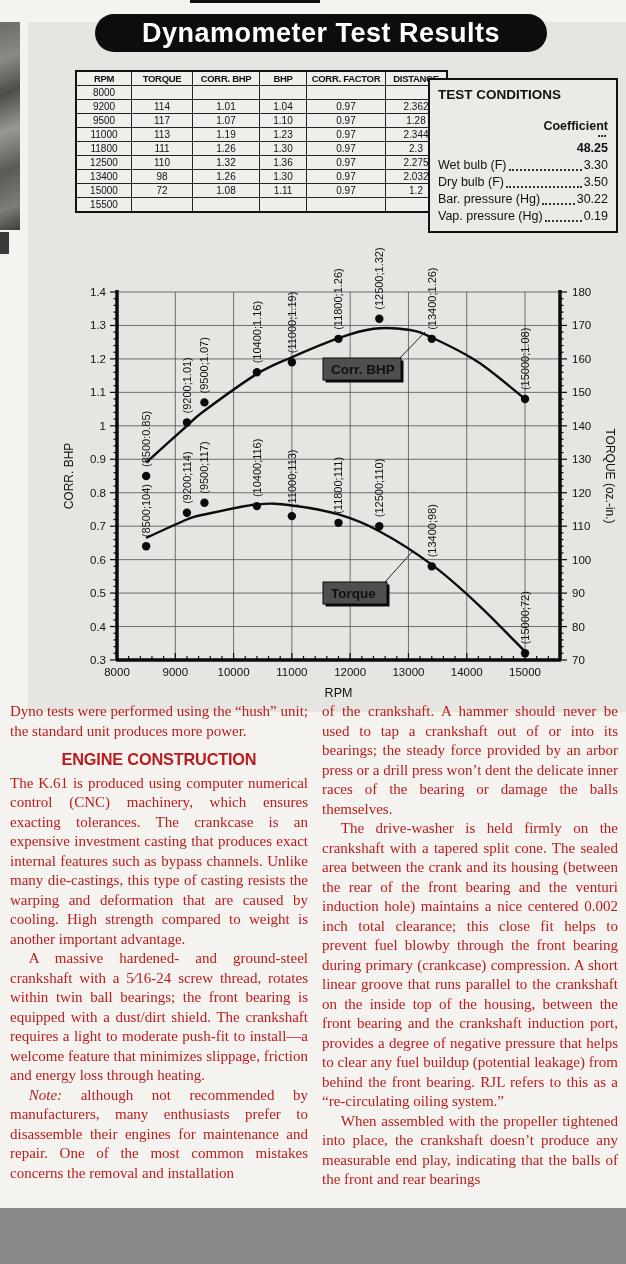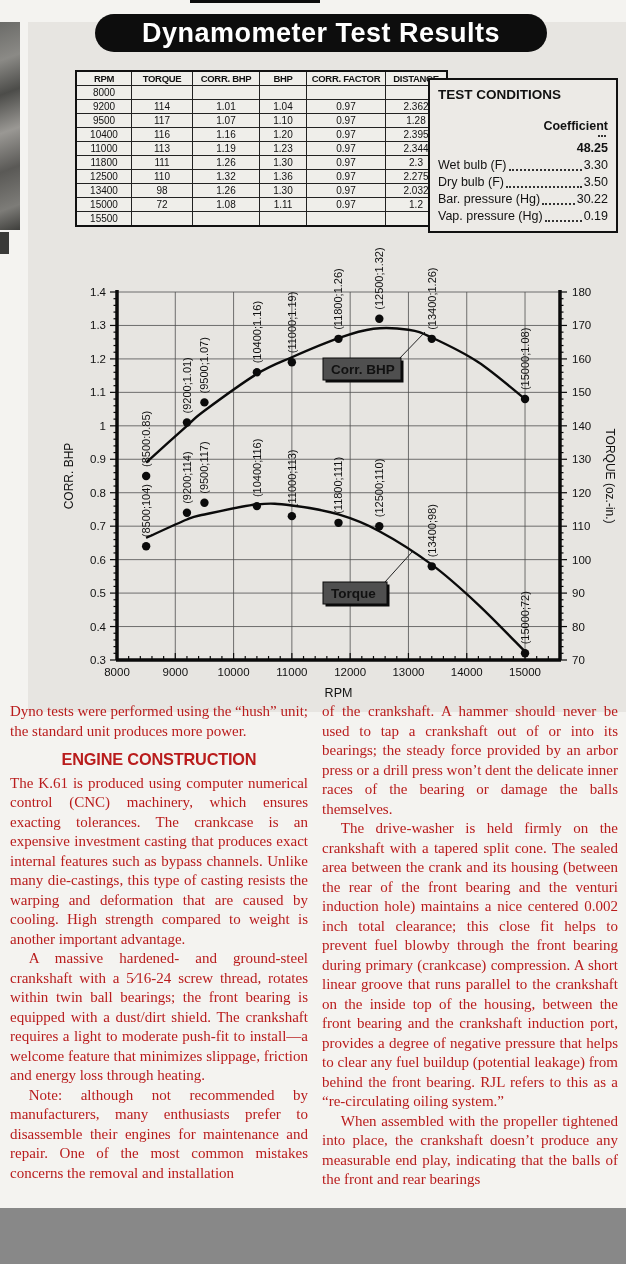--- a/index.html
+++ b/index.html
@@ -40,21 +40,21 @@
 
   
   .col{position:absolute;top:702px;width:298px;font-family:"Liberation Serif",serif;
        font-size:15px;line-height:19.5px;text-align:justify;color:#b91c1c;}
   #col-left{left:10px;}
   #col-right{left:322px;width:296px;}
   .col p{margin:0 0 0 0;}
   .col p.indent{text-indent:1.25em;}
   .col h3{font-family:"Liberation Sans",sans-serif;font-weight:bold;font-size:17px;
       text-align:center;margin:9px 0 4px 0;letter-spacing:-.2px;transform:scaleX(.96);}
-  .note-lead{}
+  .note-lead{font-style:italic;}
 </style>
 </head>
 <body>
 
 <div id="page">
 
   <div class="abs" id="top-dash"></div>
   <div class="abs" id="left-photo"></div>
   <div class="abs" id="left-stub"></div>
   <div class="abs" id="gray-panel"></div>
@@ -91,28 +91,20 @@
           <td>0.97</td>
           <td>2.362</td>
         </tr>
         <tr>
           <td>9500</td>
           <td>117</td>
           <td>1.07</td>
           <td>1.10</td>
           <td>0.97</td>
           <td>1.28</td>
-        </tr>
-        <tr>
-          <td>10400</td>
-          <td>116</td>
-          <td>1.16</td>
-          <td>1.20</td>
-          <td>0.97</td>
-          <td>2.395</td>
         </tr>
         <tr>
           <td>11000</td>
           <td>113</td>
           <td>1.19</td>
           <td>1.23</td>
           <td>0.97</td>
           <td>2.344</td>
         </tr>
         <tr>

